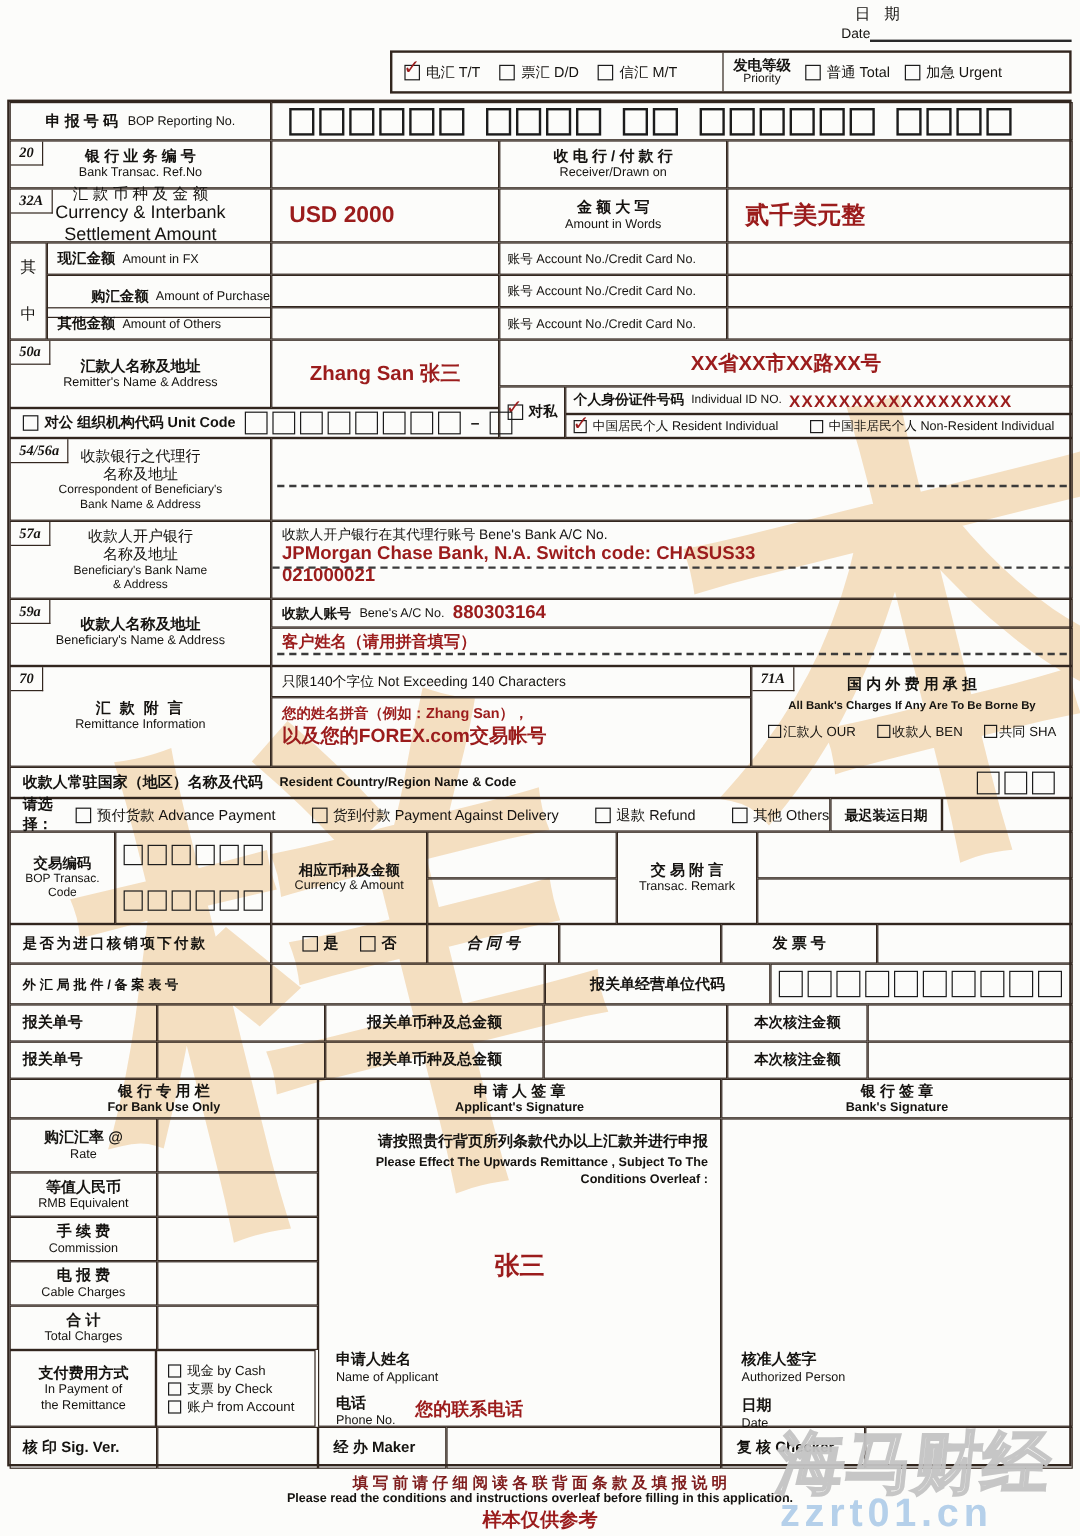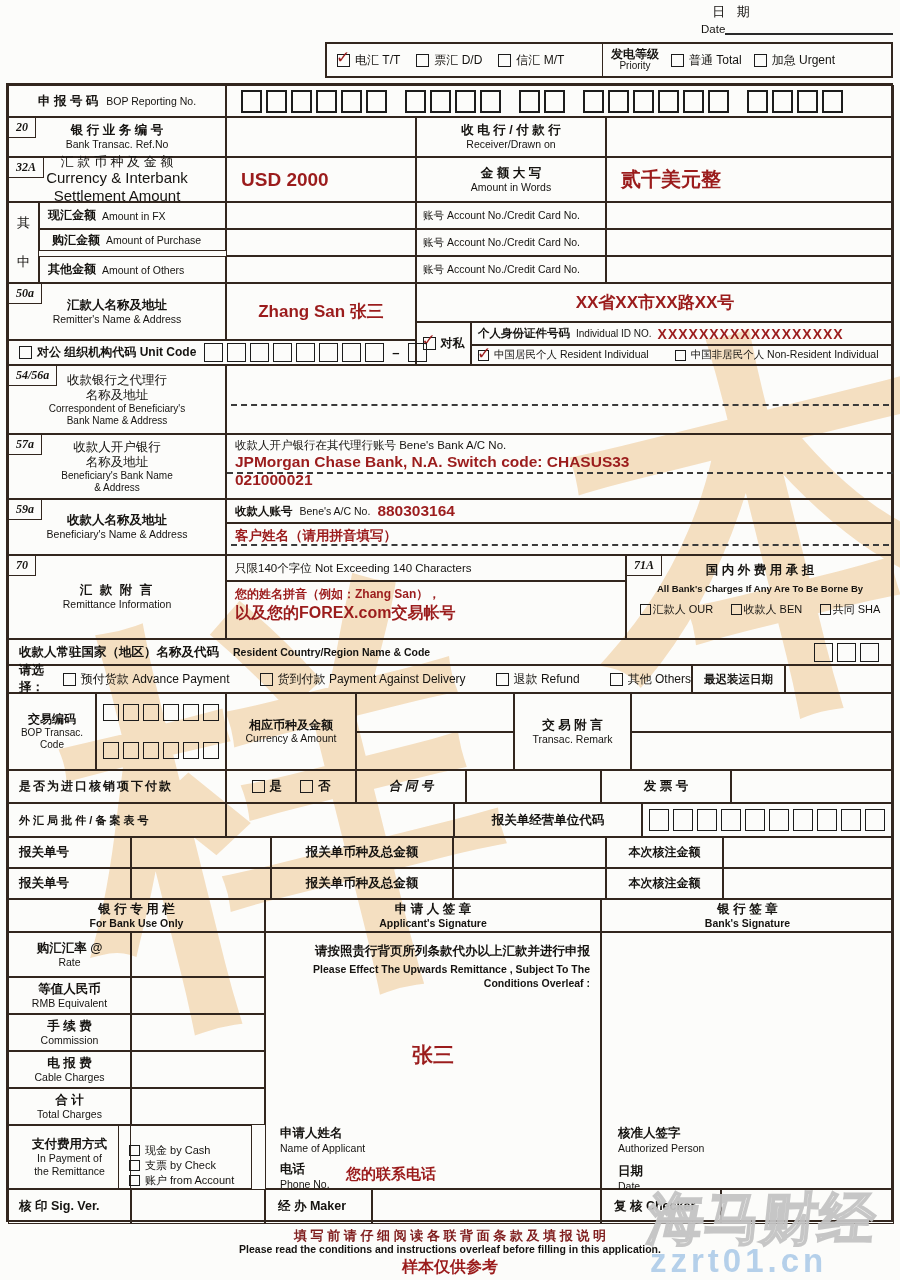--- a/index.html
+++ b/index.html
@@ -154,21 +154,21 @@
     <div class="c" style="left:31px;top:117px;width:187px;height:27px;display:flex;align-items:center;padding-left:8px;gap:6px;">
       <span class="cnb" style="font-size:12px;">现汇金额</span>
         <span class="en">Amount in FX</span>
     </div>
     <div class="c" style="left:218px;top:117px;width:190px;height:27px;"></div>
     <div class="c" style="left:408px;top:117px;width:190px;height:27px;display:flex;align-items:center;padding-left:6px;">
       <span class="en" style="font-size:10.5px;">账号 Account No./Credit Card No.</span>
     </div>
     <div class="c" style="left:598px;top:117px;width:288px;height:27px;"></div>
 
-    <div class="c" style="left:31px;top:144px;width:187px;height:22px;display:flex;align-items:center;padding-left:12px;gap:6px;">
+    <div class="c" style="left:31px;top:144px;width:187px;height:36px;display:flex;align-items:center;padding-left:12px;gap:6px;justify-content:flex-end;">
       <span class="cnb" style="font-size:12px;">购汇金额</span>
         <span class="en">Amount of Purchase</span>
     </div>
     <div class="c" style="left:218px;top:144px;width:190px;height:27px;"></div>
     <div class="c" style="left:408px;top:144px;width:190px;height:27px;display:flex;align-items:center;padding-left:6px;">
       <span class="en" style="font-size:10.5px;">账号 Account No./Credit Card No.</span>
     </div>
     <div class="c" style="left:598px;top:144px;width:288px;height:27px;"></div>
 
     <div class="c" style="left:31px;top:171px;width:187px;height:27px;display:flex;align-items:center;padding-left:8px;gap:6px;">
@@ -495,21 +495,21 @@
         <span class="cnb">合 计</span>
         <span class="en">Total Charges</span>
       </div>
     <div class="c" style="left:123px;top:1003px;width:134px;height:37px;"></div>
 
     <div class="c lbl" style="left:0;top:1040px;width:123px;height:64px;">
       <span class="cnb">支付费用方式</span>
       <span class="en">In Payment of</span>
       <span class="en">the Remittance</span>
     </div>
-    <div class="c" style="left:110px;top:1040px;width:134px;height:64px;display:flex;flex-direction:column;justify-content:flex-end;padding-left:10px;">
+    <div class="c" style="left:121px;top:1040px;width:134px;height:64px;display:flex;flex-direction:column;justify-content:center;padding-left:10px;">
       <span class="ck" style="font-size:11px;">
           <span class="cb" style="width:11px;height:11px;"></span>
           <span>现金 by Cash</span>
         </span>
       <span class="ck" style="font-size:11px;">
           <span class="cb" style="width:11px;height:11px;"></span>
           <span>支票 by Check</span>
         </span>
       <span class="ck" style="font-size:11px;">
           <span class="cb" style="width:11px;height:11px;"></span>

